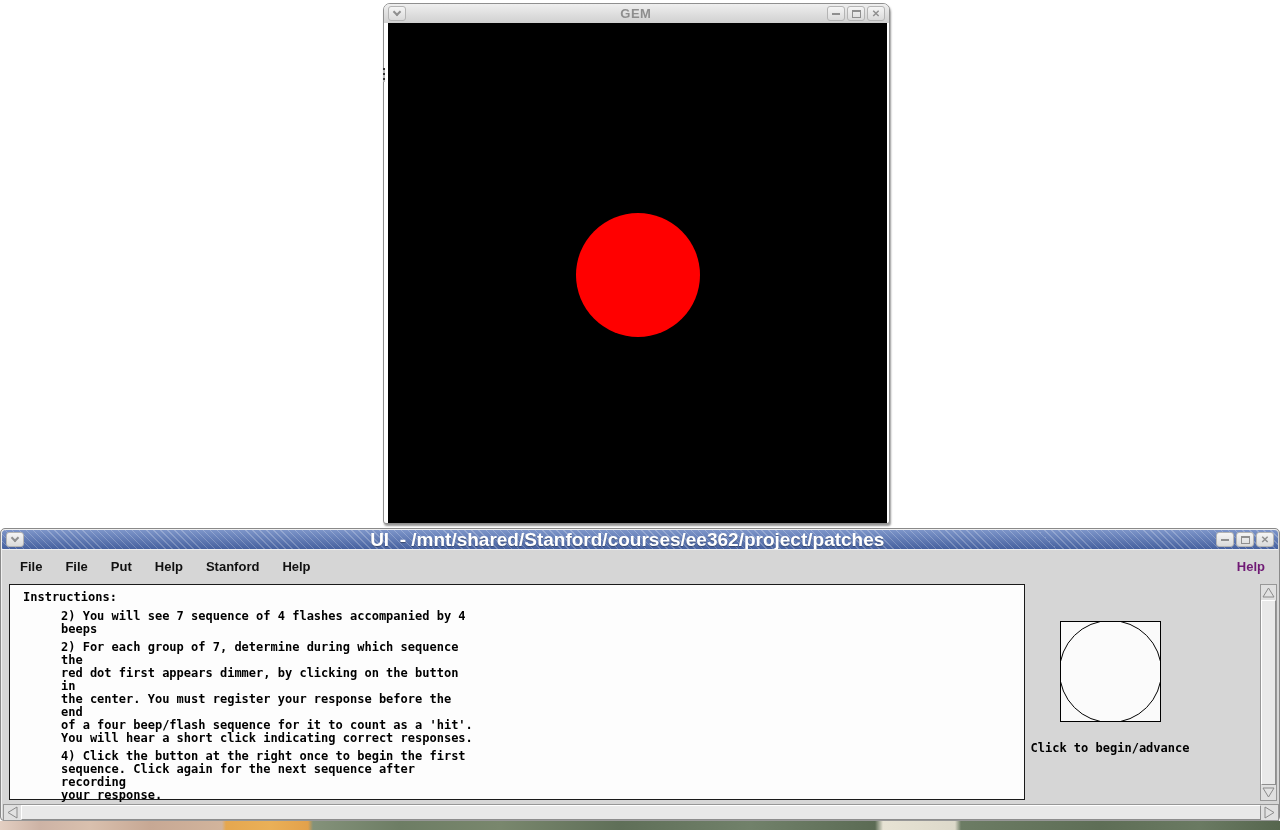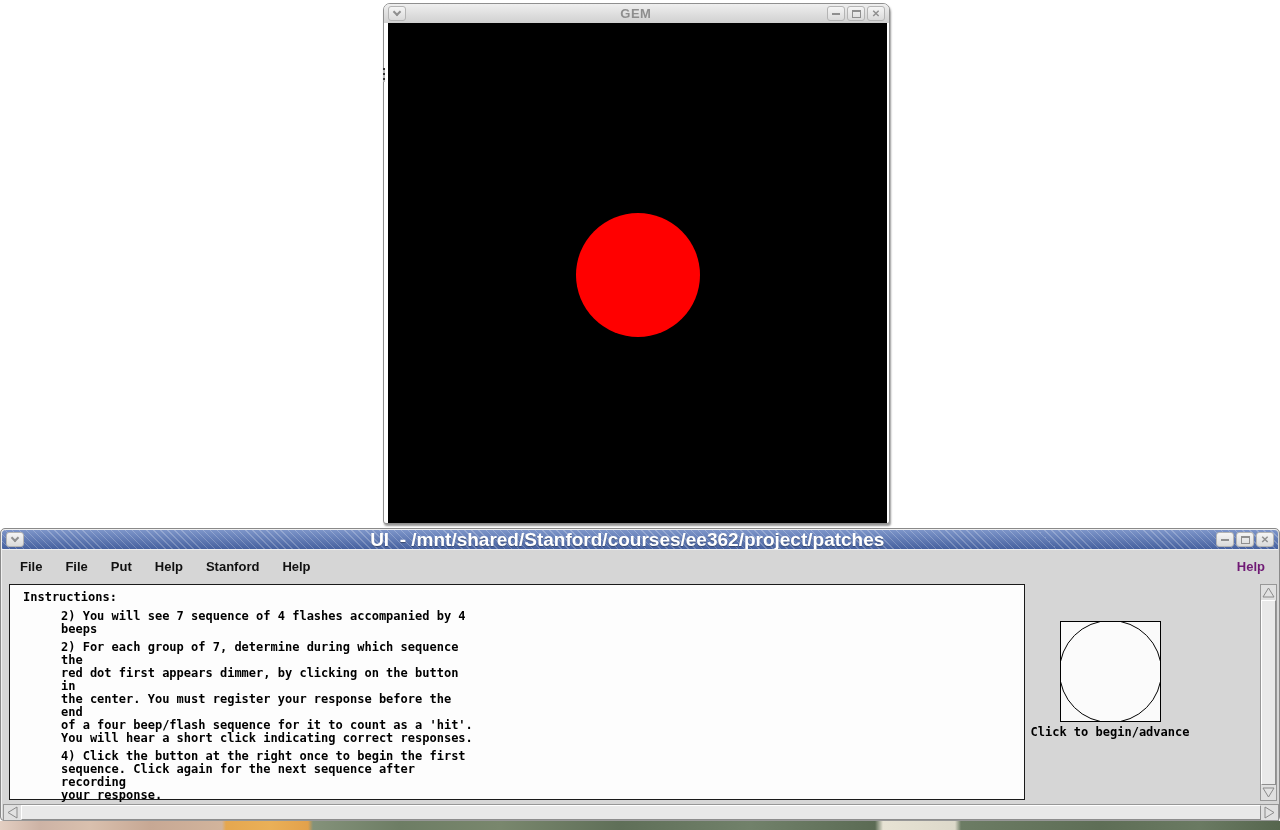--- a/index.html
+++ b/index.html
@@ -101,21 +101,21 @@
   .resp-circle {
     position:absolute; left:-2px; top:-2px; right:-2px; bottom:-2px;
     border:1px solid #000; border-radius:50%; background:#fbfbfb;
   }
   .resp-label {
     display:block; font-size:12px; font-weight:bold; color:#000; white-space:nowrap;
   }
   #widget-dimmer { left:682px; top:39px; }
   #widget-dimmer .resp-label { margin-top:22px; }
   #widget-begin { left:990px; top:36px; }
-  #widget-begin .resp-label { margin-top:3px; }
+  #widget-begin .resp-label { margin-top:19px; }
 
   
   .vscrollbar {
     position:absolute; left:1259px; top:55px; width:17px; height:217px;
     background:#d8d8d8; border:1px solid #979797;
     display:flex; flex-direction:column;
   }
   .hscrollbar {
     position:absolute; left:2px; top:275px; width:1276px; height:17px;
     background:#d8d8d8; border:1px solid #979797;

